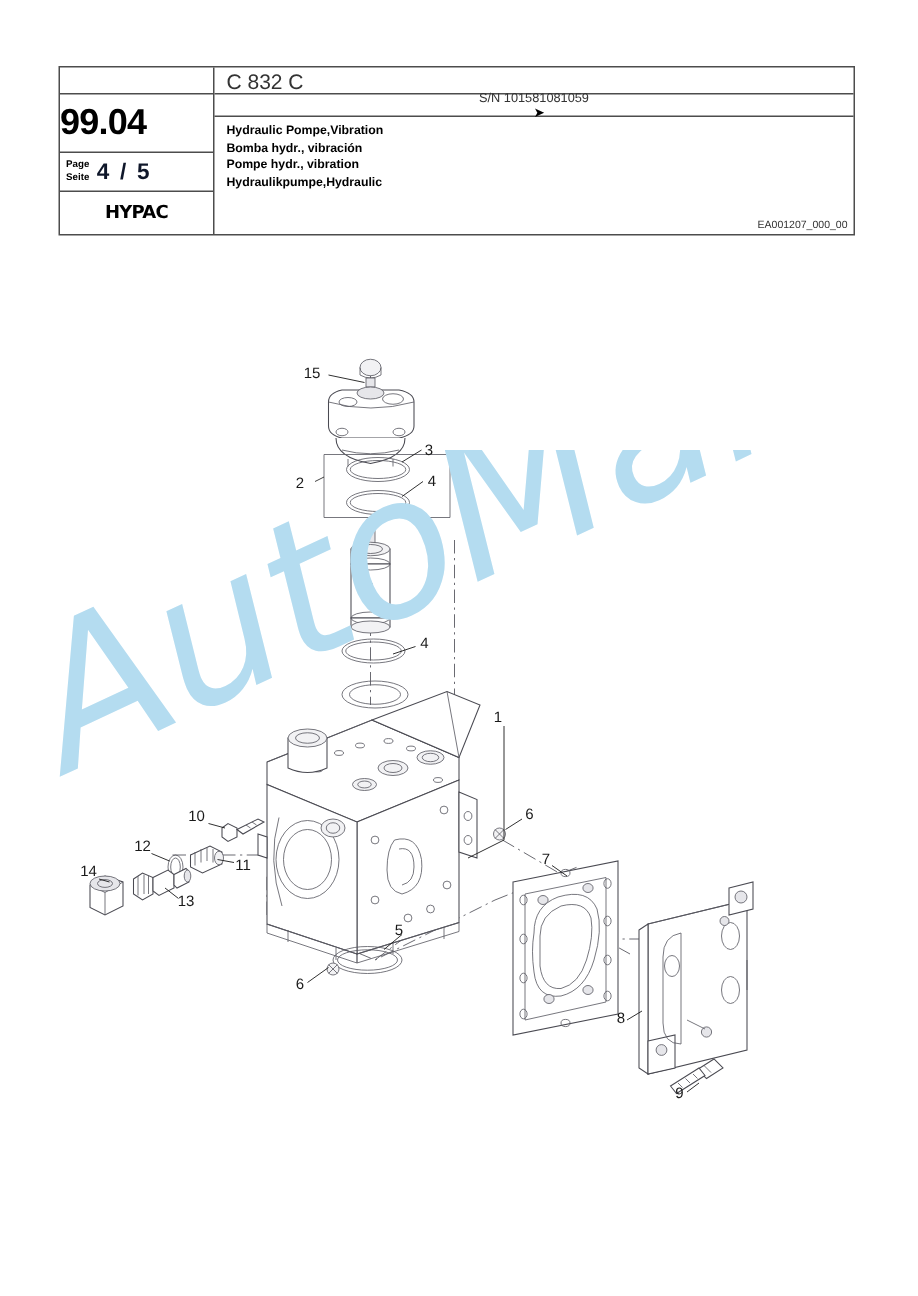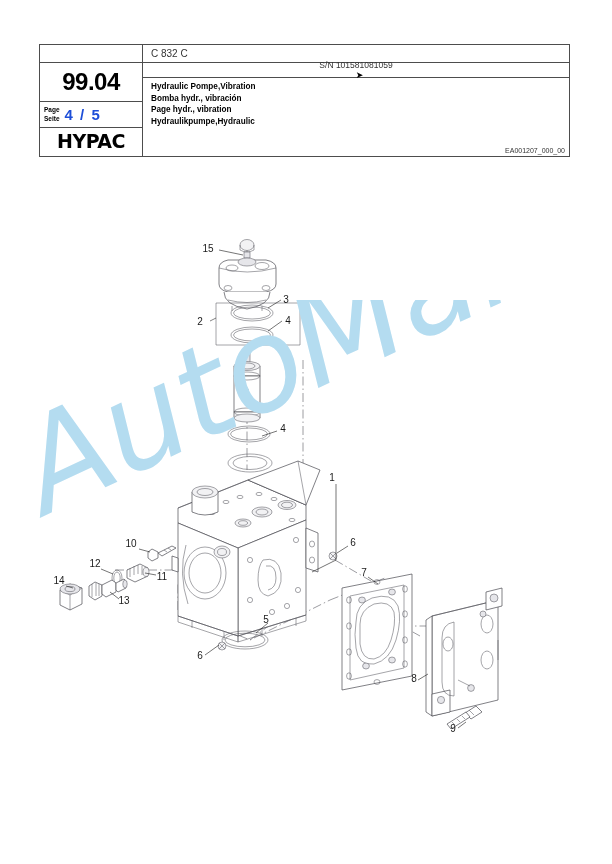--- a/index.html
+++ b/index.html
@@ -47,21 +47,21 @@
     height: 18px;
     border-bottom: 1.5px solid #4d4d4d;
     box-sizing: border-box;
   }
   .cell-section {
     height: 39px;
     border-bottom: 1.5px solid #4d4d4d;
     box-sizing: border-box;
     display: flex;
     align-items: center;
-    justify-content: center;
+    justify-content: flex-start;
   }
   .cell-section span {
     font-size: 24px;
     font-weight: bold;
     letter-spacing: -0.5px;
     color: #000;
   }
   .cell-page {
     height: 26px;
     border-bottom: 1.5px solid #4d4d4d;
@@ -76,46 +76,46 @@
     line-height: 8.5px;
     font-size: 6.5px;
     font-weight: bold;
     color: #000;
     margin-right: 5px;
   }
   .page-nums {
     font-size: 15px;
     font-weight: bold;
     letter-spacing: 1.5px;
-    color: #1d4ed8;
+    color: #0f172a;
   }
   .cell-logo {
     height: 26px;
     box-sizing: border-box;
     display: flex;
     align-items: center;
     justify-content: center;
   }
   .cell-logo span {
-    font-size: 19px;
+    font-size: 12px;
     font-weight: bold;
     letter-spacing: -0.5px;
     color: #000;
     font-family: "DejaVu Sans", sans-serif;
   }
 
   
   .cell-model {
     height: 18px;
     border-bottom: 1.5px solid #4d4d4d;
     box-sizing: border-box;
     display: flex;
     align-items: center;
     padding-left: 8px;
-    font-size: 10px;
+    font-size: 14px;
     color: #333;
   }
   .cell-serial {
     height: 15px;
     border-bottom: 1.5px solid #4d4d4d;
     box-sizing: border-box;
     display: flex;
     align-items: center;
     justify-content: center;
     font-size: 8.5px;
@@ -223,21 +223,21 @@
 
     <div class="tb-right">
       <div class="cell-model">C 832 C</div>
       <div class="cell-serial">
         <span>S/N 101581081059</span>
         <span class="serial-arrow">➤</span>
       </div>
       <div class="cell-desc">
         <div class="desc-line">Hydraulic Pompe,Vibration</div>
         <div class="desc-line">Bomba hydr., vibración</div>
-        <div class="desc-line">Page hydr., vibration</div>
+        <div class="desc-line">Pompe hydr., vibration</div>
         <div class="desc-line">Hydraulikpumpe,Hydraulic</div>
         <div class="cell-drawref">EA001207_000_00</div>
       </div>
     </div>
   </div>
 
   <svg id="watermark" viewBox="0 0 560 260">
     <text x="18" y="215" transform="rotate(-25 18 215)">AutoManual</text>
   </svg>
 

